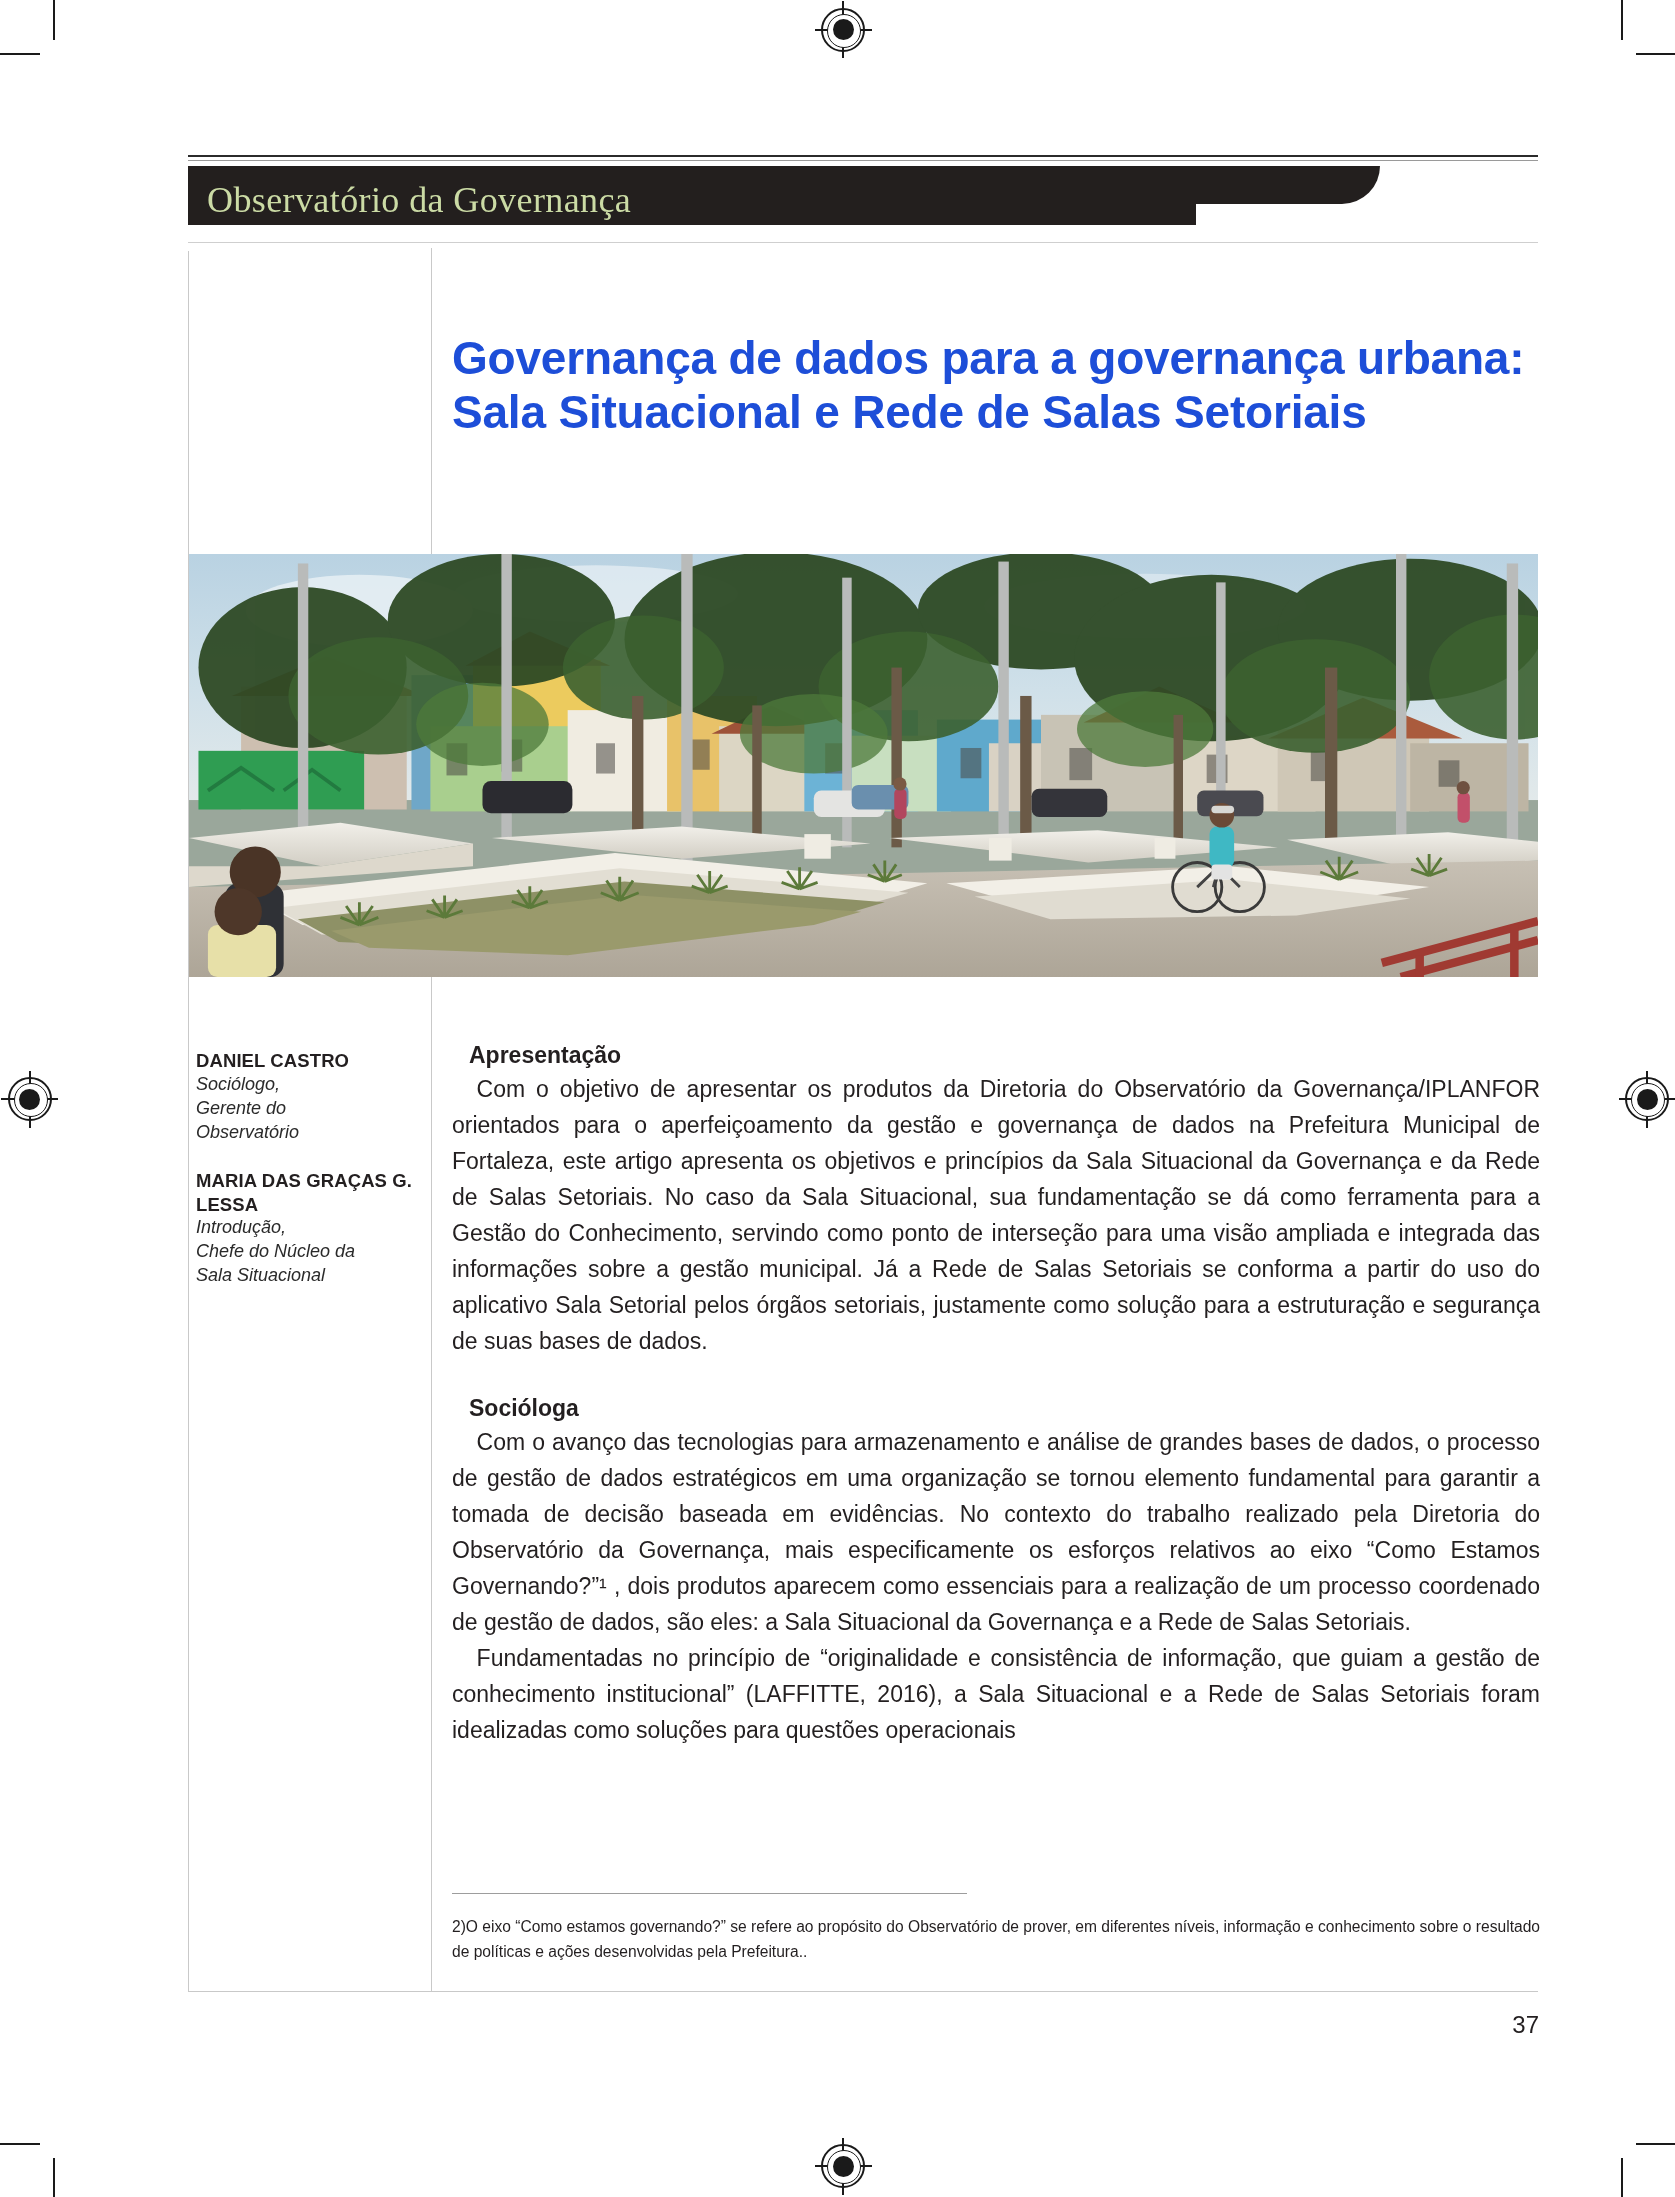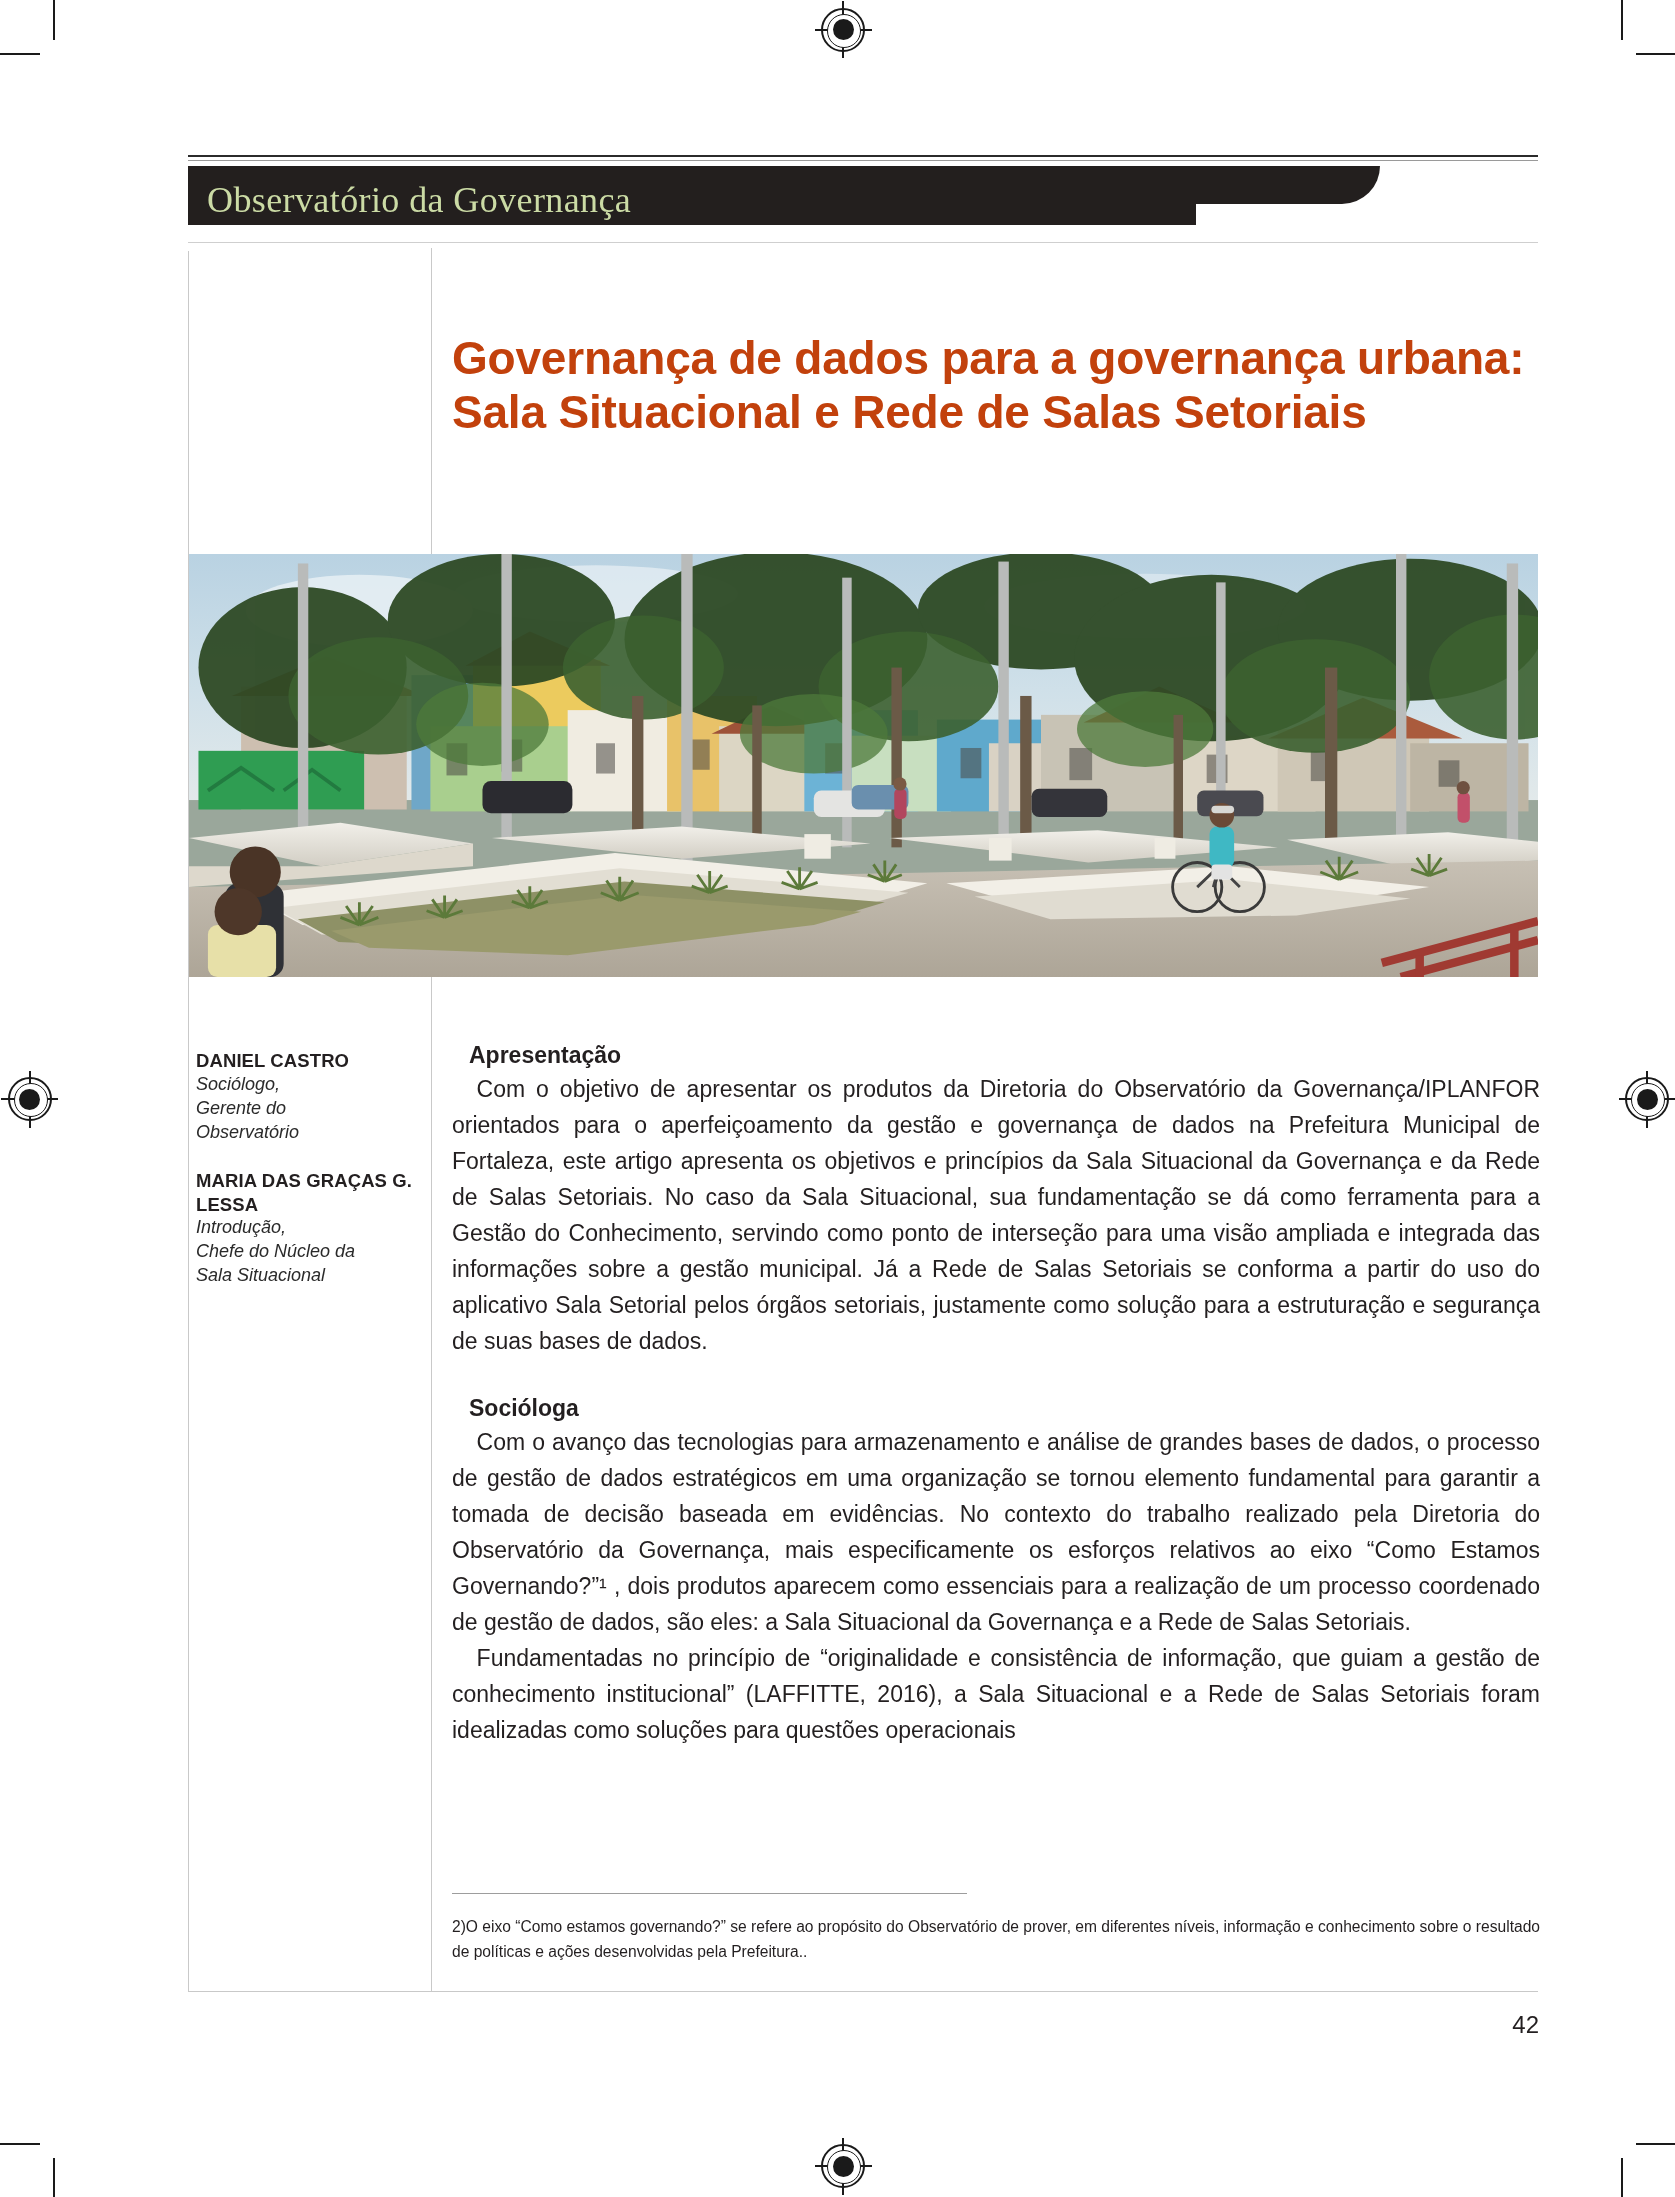--- a/index.html
+++ b/index.html
@@ -127,21 +127,21 @@
   }
 
   
   .article-title {
     position: absolute;
     left: 452px; top: 301px;
     width: 1086px;
     font-size: 46px;
     font-weight: bold;
     line-height: 1.17;
-    color: #c2410c;
+    color: #1d4ed8;
     letter-spacing: -0.2px;
   }
 
   
   .hero {
     position: absolute;
     left: 189px; top: 554px;
     width: 1349px; height: 423px;
     overflow: hidden;
     background: #9aa79b;
@@ -500,16 +500,16 @@
     <p class="para">Com o avanço das tecnologias para armazenamento e análise de grandes bases de dados, o processo de gestão de dados estratégicos em uma organização se tornou elemento fundamental para garantir a tomada de decisão baseada em evidências. No contexto do trabalho realizado pela Diretoria do Observatório da Governança, mais especificamente os esforços relativos ao eixo “Como Estamos Governando?”¹ , dois produtos aparecem como essenciais para a realização de um processo coordenado de gestão de dados, são eles: a Sala Situacional da Governança e a Rede de Salas Setoriais.</p>
     <p class="para">Fundamentadas no princípio de “originalidade e consistência de informação, que guiam a gestão de conhecimento institucional” (LAFFITTE, 2016), a Sala Situacional e a Rede de Salas Setoriais foram idealizadas como soluções para questões operacionais</p>
   </div>
 
   <div class="footnote-wrap">
     <div class="footnote-rule"></div>
     <div class="footnote-text">2)O eixo “Como estamos governando?” se refere ao propósito do Observatório de prover, em diferentes níveis, informação e conhecimento sobre o resultado de políticas e ações desenvolvidas pela Prefeitura..</div>
   </div>
 
   <div class="footer-rule"></div>
-  <div class="page-number">42</div>
+  <div class="page-number">37</div>
 
 </div>
 
 
 </body></html>

